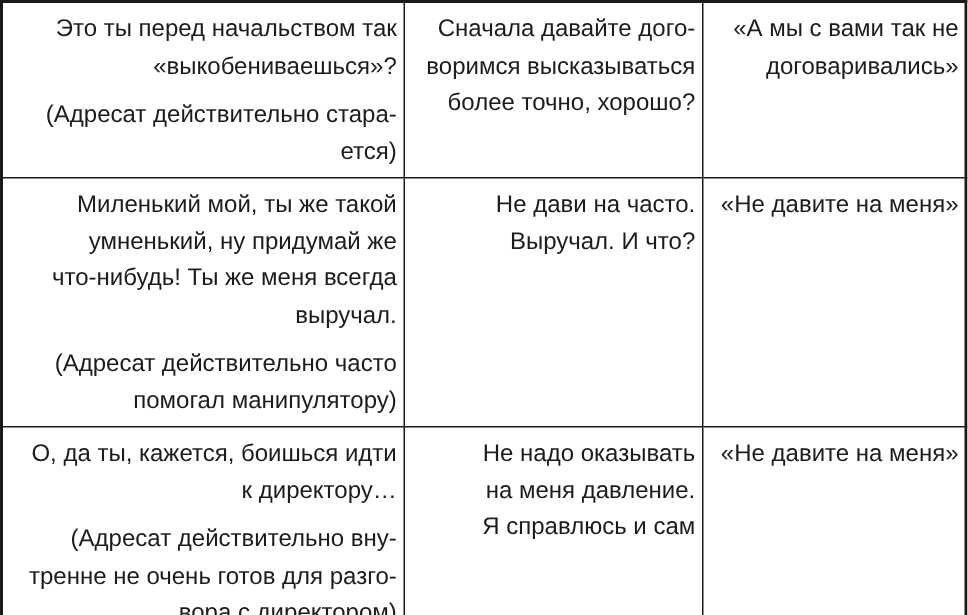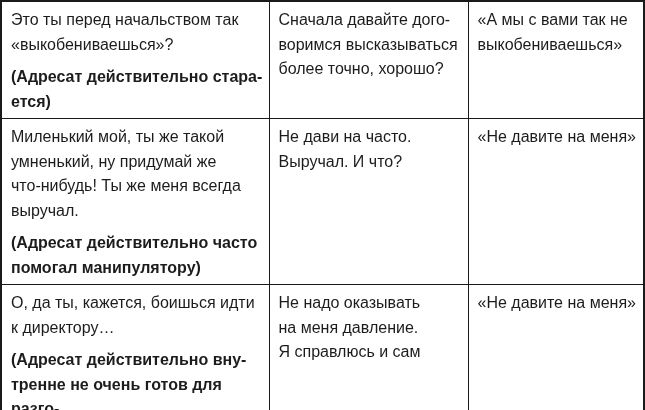--- a/index.html
+++ b/index.html
@@ -24,24 +24,24 @@
     border: 1px solid #1a1a1a;
     vertical-align: top;
     padding: 6px 4px 4px 9px;
     font-size: 16px;
     line-height: 24.5px;
     overflow: hidden;
   }
   .cell-text {
     margin: 0;
     white-space: pre-line; 
+    text-align: right;
   }
   .cell-text + .cell-text {
     margin-top: 8px;
-    font-weight: bold;
   }
   col.c1 { width: 268px; }
   col.c2 { width: 199px; }
   col.c3 { width: 176px; }
   tr.r1 { height: 112px; }
   tr.r2 { height: 158px; }
   tr.r3 { height: 131px; }
 </style>
 </head>
 <body>
@@ -60,21 +60,21 @@
         <p class="cell-text">(Адресат действительно стара-
 ется)</p>
       </td>
       <td>
         <p class="cell-text">Сначала давайте дого-
 воримся высказываться
 более точно, хорошо?</p>
       </td>
       <td>
         <p class="cell-text">«А мы с вами так не
-выкобениваешься»</p>
+договаривались»</p>
       </td>
     </tr>
     <tr class="r2">
       <td>
         <p class="cell-text">Миленький мой, ты же такой
 умненький, ну придумай же
 что-нибудь! Ты же меня всегда
 выручал.</p>
         <p class="cell-text">(Адресат действительно часто
 помогал манипулятору)</p>

